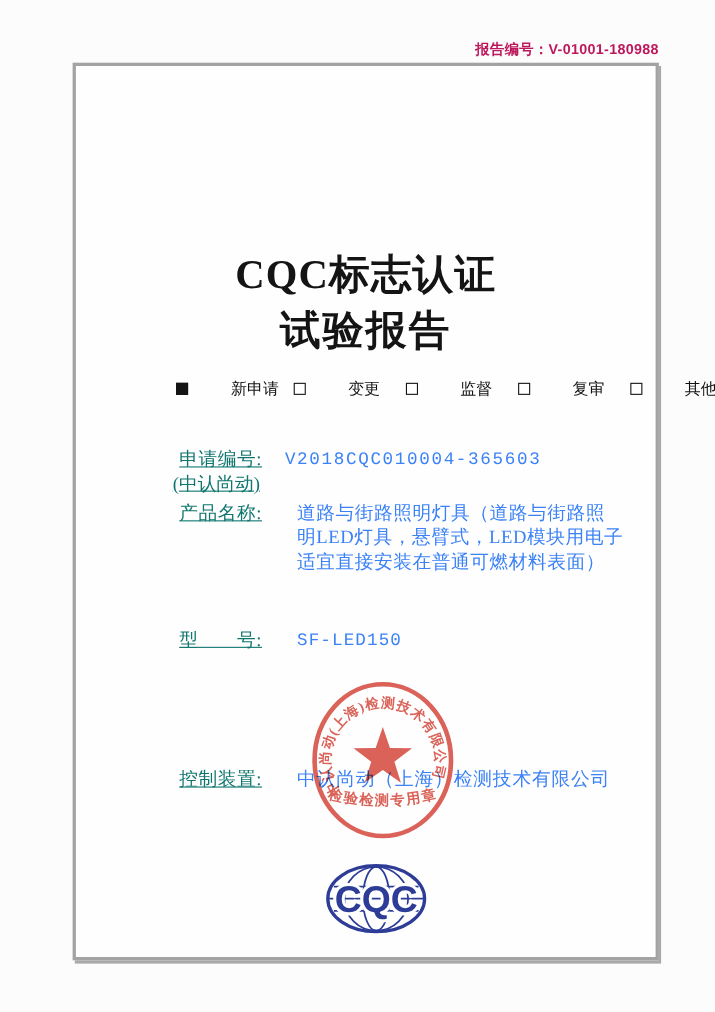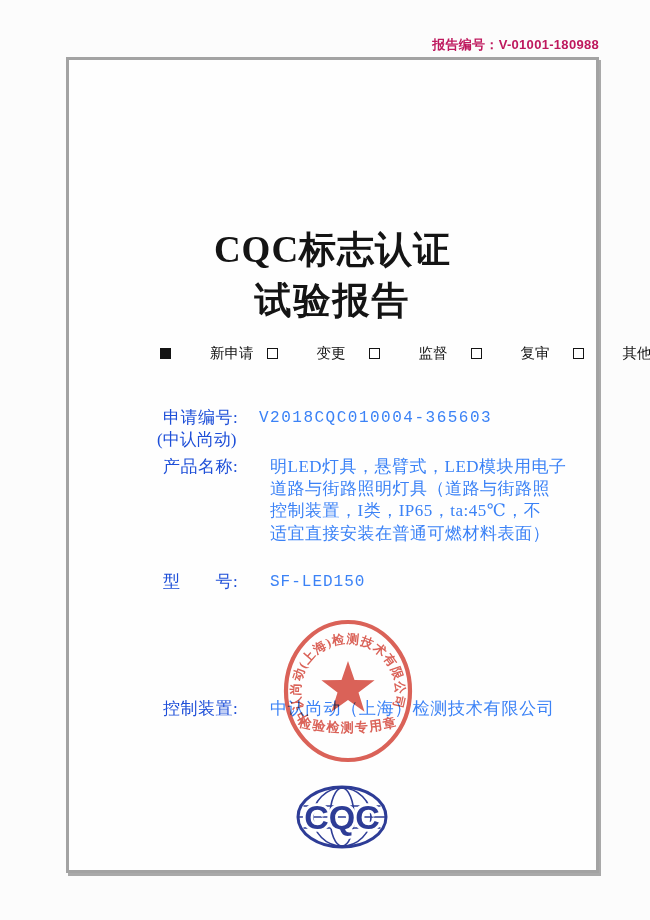--- a/index.html
+++ b/index.html
@@ -37,21 +37,21 @@
   .cb-group:first-child{margin-right:13px;}
   .cb-group:last-child{margin-right:0;}
   .cb{
     display:inline-block;width:11px;height:11px;
     border:1.5px solid #141414;box-sizing:border-box;
     margin-right:7px;background:#fff;flex:0 0 auto;
   }
   .cb.checked{background:#141414;}
   .field-label{
     position:absolute;left:94px;font-size:17px;line-height:22px;
-    color:#1d4ed8;white-space:nowrap;letter-spacing:.5px;
+    color:#0f766e;white-space:nowrap;letter-spacing:.5px;text-decoration:underline;
   }
   .field-value{
     position:absolute;left:190px;font-size:16px;line-height:22px;
     font-family:"Liberation Mono","DejaVu Sans Mono",monospace;
     color:#3b82f6;white-space:nowrap;letter-spacing:1.5px;
   }
   .field-value.cjk{
     left:201px;
     font-family:"Liberation Serif","DejaVu Serif",serif;
     font-size:17px;letter-spacing:.8px;
@@ -110,23 +110,22 @@
       <span>其他:</span>
     </span>
   </div>
 
   <div class="field-label lbl-app">申请编号:</div>
   <div class="field-value val-app">V2018CQC010004-365603</div>
   <div class="field-label lbl-task">(中认尚动)</div>
 
   <div class="field-label lbl-product">产品名称:</div>
   <div class="field-value val-product">
+    <div>道路与街路照明灯具（道路与街路照</div>
     <div>明LED灯具，悬臂式，LED模块用电子</div>
-    <div>道路与街路照明灯具（道路与街路照</div>
-    <div>控制装置，I类，IP65，ta:45℃，不</div>
     <div>适宜直接安装在普通可燃材料表面）</div>
   </div>
 
   <div class="field-label lbl-model">型　　号:</div>
   <div class="field-value val-model">SF-LED150</div>
 
   <div class="field-label lbl-agency">控制装置:</div>
   <div class="field-value cjk val-agency">中认尚动（上海）检测技术有限公司</div>
 
   <svg class="stamp" viewBox="0 0 134 148" xmlns="http://www.w3.org/2000/svg">

